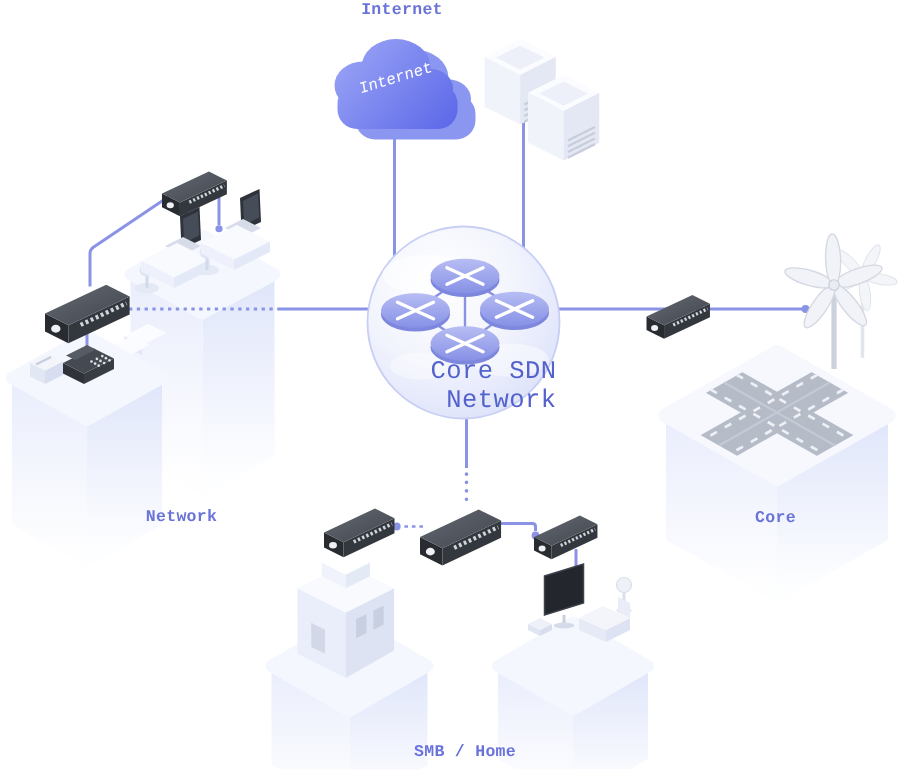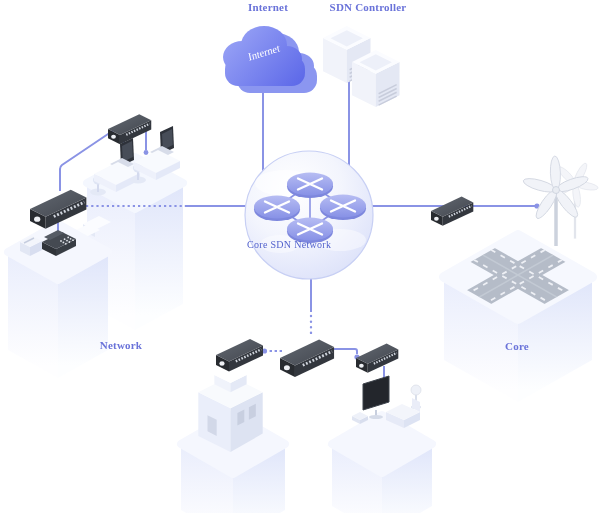--- a/index.html
+++ b/index.html
@@ -1,22 +1,22 @@
 <!DOCTYPE html>
 <html><head>
 <meta charset="utf-8">
 <style>
   html,body{margin:0;padding:0;background:#ffffff;}
   .stage{position:relative;width:600px;height:513px;background:#ffffff;overflow:hidden;
-         font-family:Liberation Serif, serif;}
+         font-family:Liberation Mono, monospace;}
   .stage svg{position:absolute;left:0;top:0;}
   .lbl{position:absolute;text-align:center;color:#6a73d9;font-size:11px;font-weight:600;
        letter-spacing:.2px;line-height:12px;}
-  .lbl-core{position:absolute;left:247px;top:239px;width:124px;text-align:left;
-            color:#5362cd;font-size:10px;font-weight:500;letter-spacing:.3px;}
+  .lbl-core{position:absolute;left:247px;top:239px;width:124px;text-align:right;
+            color:#5362cd;font-size:17px;font-weight:500;letter-spacing:.3px;}
   .lbl-cloud{position:absolute;left:232px;top:47px;width:64px;text-align:center;color:#ffffff;
              font-size:10.5px;font-weight:500;transform:rotate(-17deg) skewX(-6deg);}
 </style>
 </head>
 <body>
 
 <div class="stage">
 
 <svg width="600" height="513" viewBox="0 0 600 513">
   <defs>
@@ -318,19 +318,19 @@
       <g transform="translate(310,229)">
             <ellipse cy="2.5" rx="23" ry="11.5" fill="#7d87dd"></ellipse>
             <ellipse rx="23" ry="11.5" fill="url(#grout)"></ellipse>
             <path d="M-12,-5.5 L12,5.5 M-12,5.5 L12,-5.5" stroke="#ffffff" stroke-width="2.3" stroke-linecap="round"></path>
           </g>
     </g>
   </g>
 </svg>
 
 <div class="lbl" style="left:218px;top:1px;width:100px">Internet</div>
-<div class="lbl" style="left:308px;top:1px;width:120px">SDN Controller</div>
 <div class="lbl-cloud">Internet</div>
 <div class="lbl-core">Core SDN Network</div>
 <div class="lbl" style="left:71px;top:339px;width:100px">Network</div>
 <div class="lbl" style="left:477px;top:340px;width:80px">Core</div>
+<div class="lbl" style="left:250px;top:496px;width:120px">SMB / Home</div>
 
 </div>
 
 </body></html>

